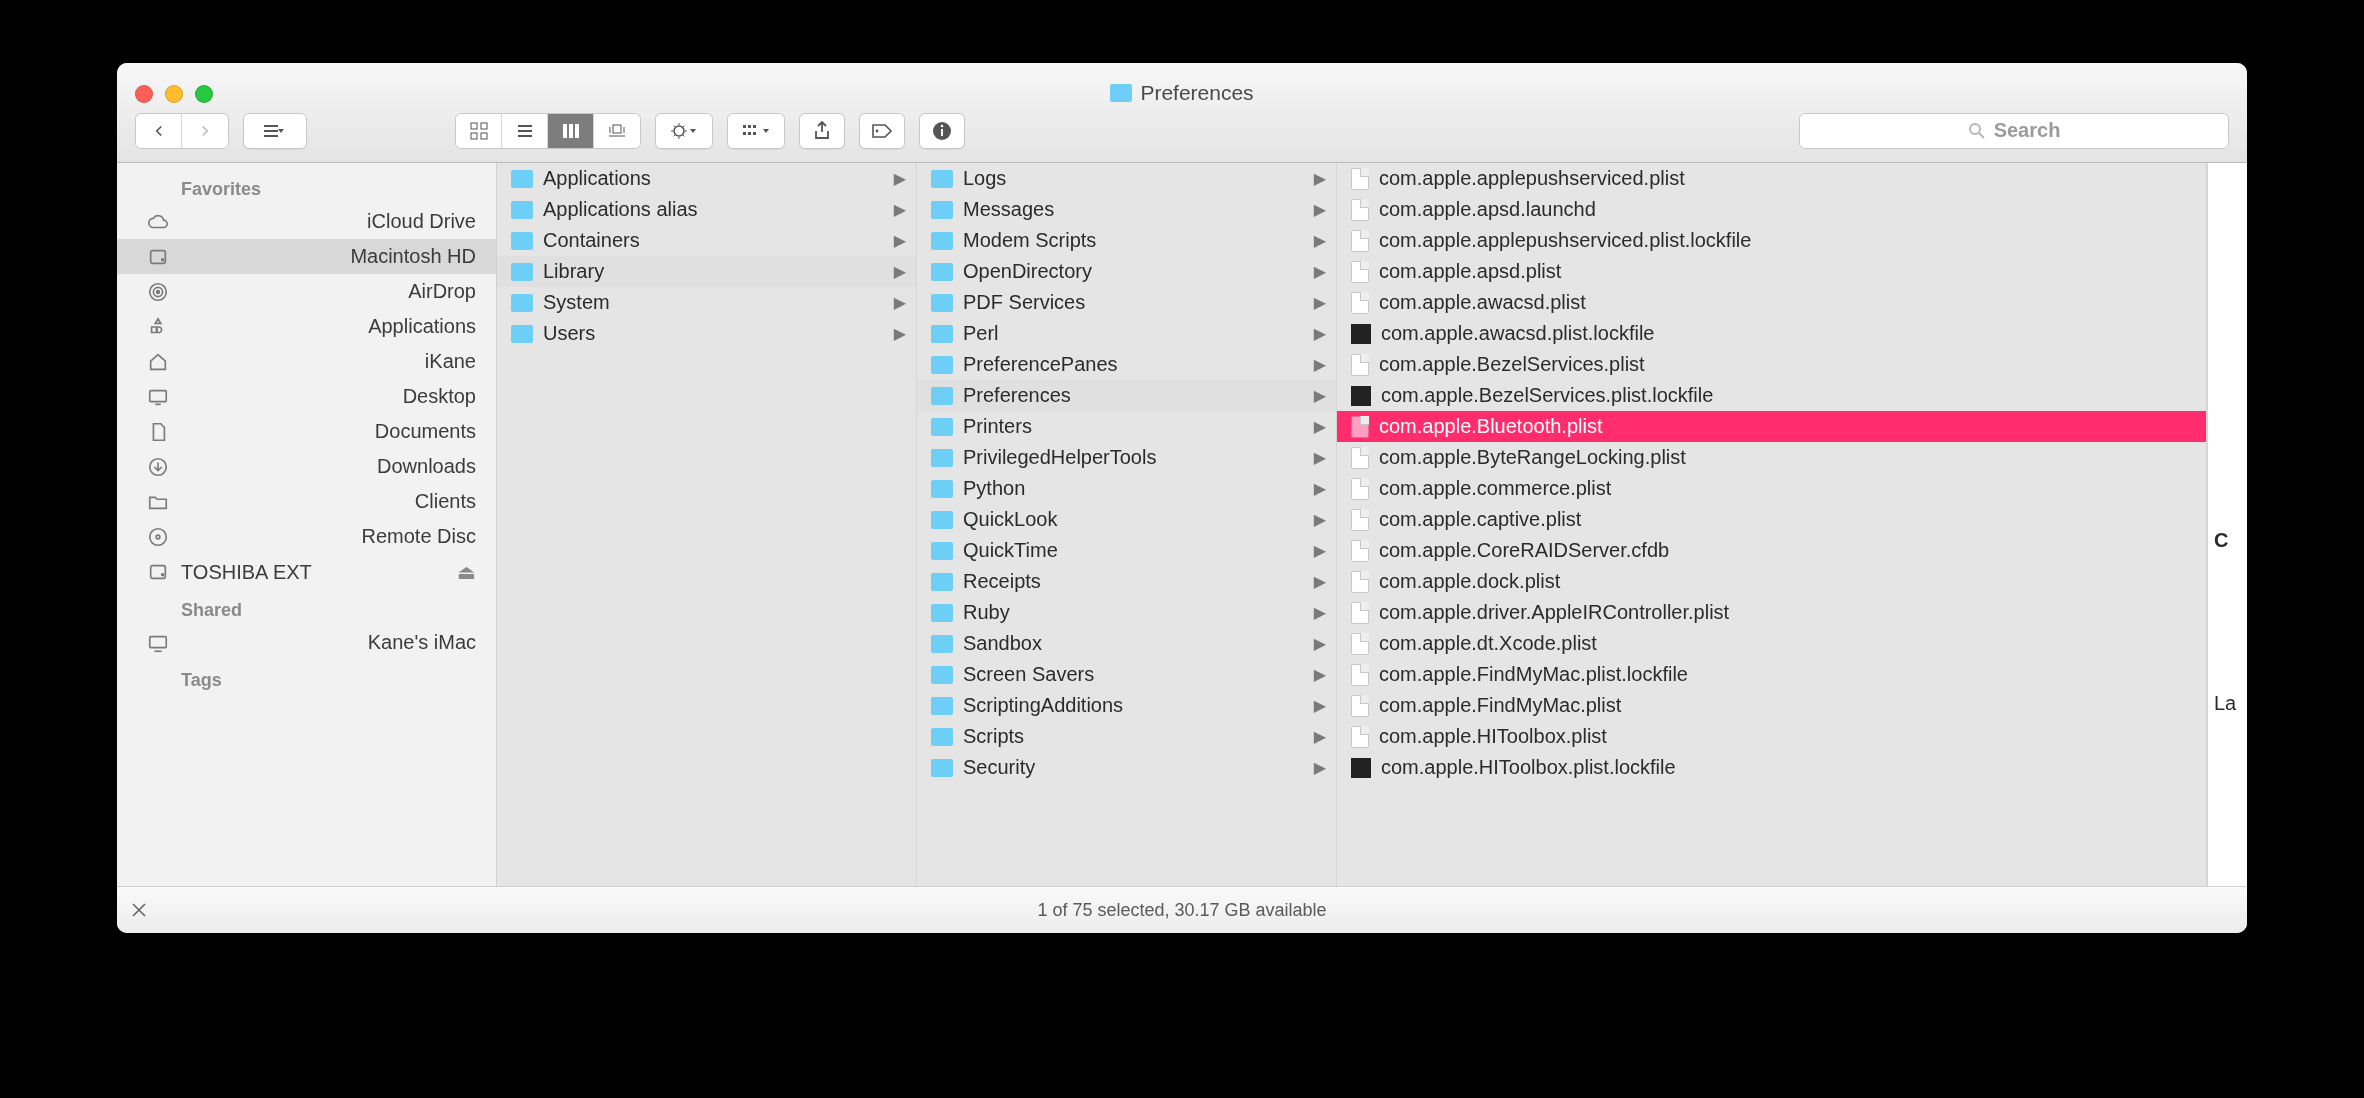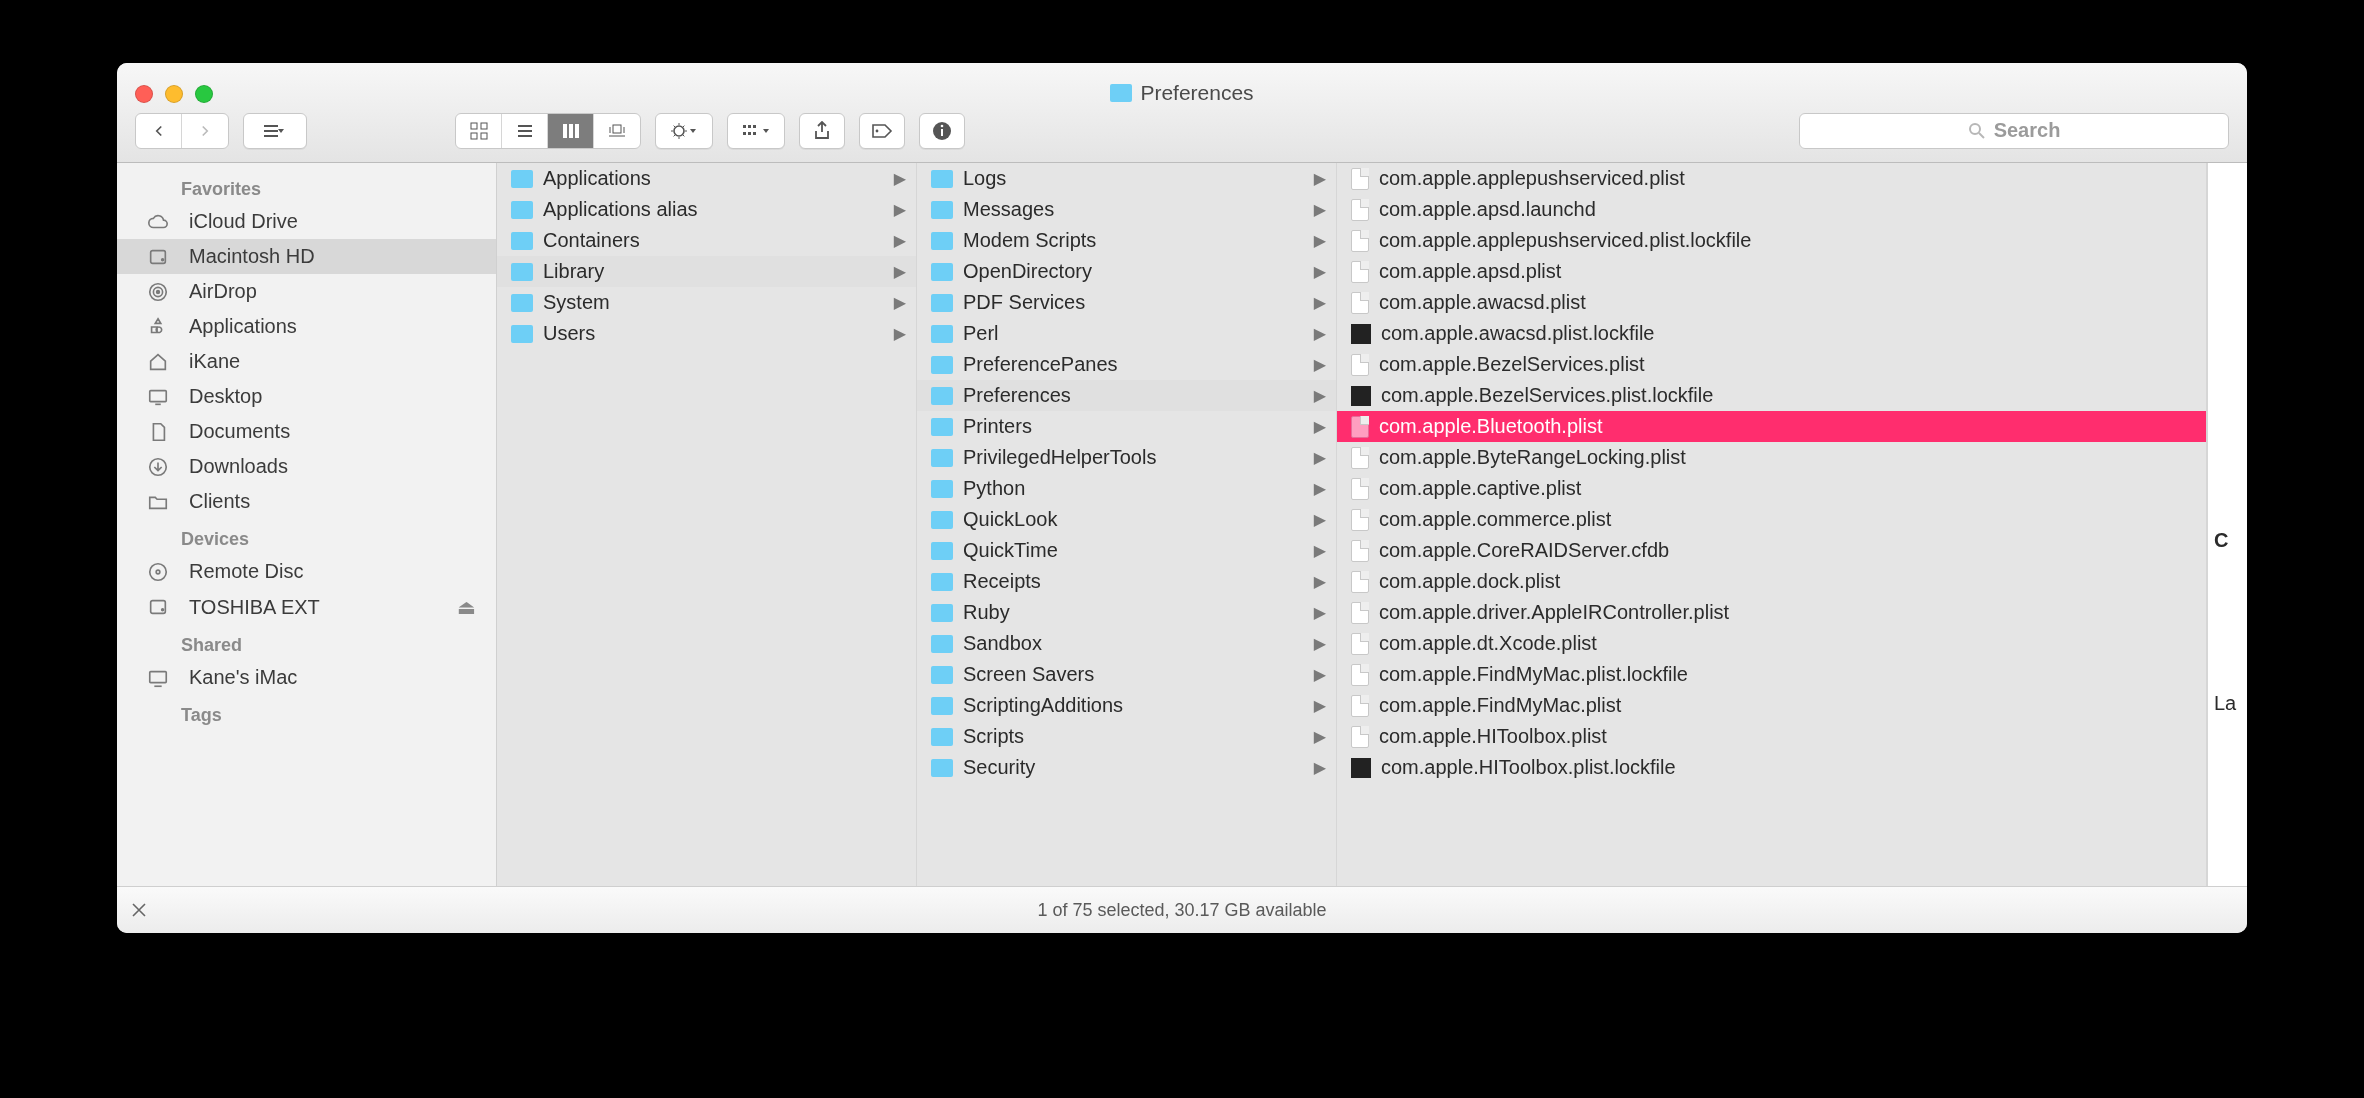--- a/index.html
+++ b/index.html
@@ -25,21 +25,21 @@
   .seg .cell { width:46px; display:flex; align-items:center; justify-content:center; border-right:1px solid #d6d6d6;}
   .seg .cell:last-child{border-right:none;}
   .seg .cell.active{ background:#7d7d7d; color:#fff;}
   .spacer { flex:1; }
   .search { width: 430px; height:36px; border:1px solid #c8c8c8; border-radius:6px; background:#fff; display:flex; align-items:center; justify-content:center; gap:8px; color:#9b9b9b; font-size:20px;font-weight:bold;}
   .search svg{opacity:.6}
   .ico { width:18px; height:18px; }
   .content { flex:1; display:flex; min-height:0; }
   .sidebar { width: 380px; background:#f2f2f2; border-right:1px solid #d0d0d0; overflow:auto; padding-top:6px;}
   .sb-head { font-size:18px; color:#8a8a8a; font-weight:600; padding: 10px 20px 4px; margin-left: 44px; }
-  .sb-item { display:flex; align-items:center; gap:20px; padding: 6px 20px 6px 30px; font-size:20px; color:#3b3b3b;}
+  .sb-item { display:flex; align-items:center; gap:12px; padding: 6px 20px 6px 30px; font-size:20px; color:#3b3b3b;justify-content:space-between;}
   .sb-item.sel { background:#d8d8d8; }
   .sb-item .eject { margin-left:auto; color:#8a8a8a; }
   .sb-ico { width:22px; height:22px; display:flex; align-items:center; justify-content:center; color:#7a7a7a;}
   .cols { flex:1; display:flex; min-width:0; }
   .col { border-right:1px solid #d6d6d6; overflow:auto; }
   .col.c1{ width: 420px; }
   .col.c2{ width: 420px; }
   .col.c3{ flex:1; min-width: 400px; }
   .row { display:flex; align-items:center; gap:10px; padding: 4px 10px 4px 14px; font-size:20px; color:#2b2b2b; position:relative;}
   .row .arrow { margin-left:auto; color:#7a7a7a; font-size:16px;}
@@ -237,21 +237,20 @@
           <span>Downloads</span>
         </div>
         <div class="sb-item">
           <span class="sb-ico">
             <svg width="22" height="22" viewBox="0 0 24 24" fill="none" stroke="#7a7a7a" stroke-width="1.8">
               <path d="M3 7h6l2 2h10v10H3z"></path>
             </svg>
           </span>
           <span>Clients</span>
         </div>
-        <div class="sb-head">Devices</div>
         <div class="sb-item">
           <span class="sb-ico">
             <svg width="22" height="22" viewBox="0 0 24 24" fill="none" stroke="#7a7a7a" stroke-width="1.8">
               <circle cx="12" cy="12" r="9"></circle>
               <circle cx="12" cy="12" r="2"></circle>
             </svg>
           </span>
           <span>Remote Disc</span>
         </div>
         <div class="sb-item">
@@ -447,25 +446,25 @@
           <div class="row sel-active">
             <span class="doc pink"></span>
             <span>com.apple.Bluetooth.plist</span>
           </div>
           <div class="row">
             <span class="doc"></span>
             <span>com.apple.ByteRangeLocking.plist</span>
           </div>
           <div class="row">
             <span class="doc"></span>
+            <span>com.apple.commerce.plist</span>
+          </div>
+          <div class="row">
+            <span class="doc"></span>
             <span>com.apple.captive.plist</span>
-          </div>
-          <div class="row">
-            <span class="doc"></span>
-            <span>com.apple.commerce.plist</span>
           </div>
           <div class="row">
             <span class="doc"></span>
             <span>com.apple.CoreRAIDServer.cfdb</span>
           </div>
           <div class="row">
             <span class="doc"></span>
             <span>com.apple.dock.plist</span>
           </div>
           <div class="row">

